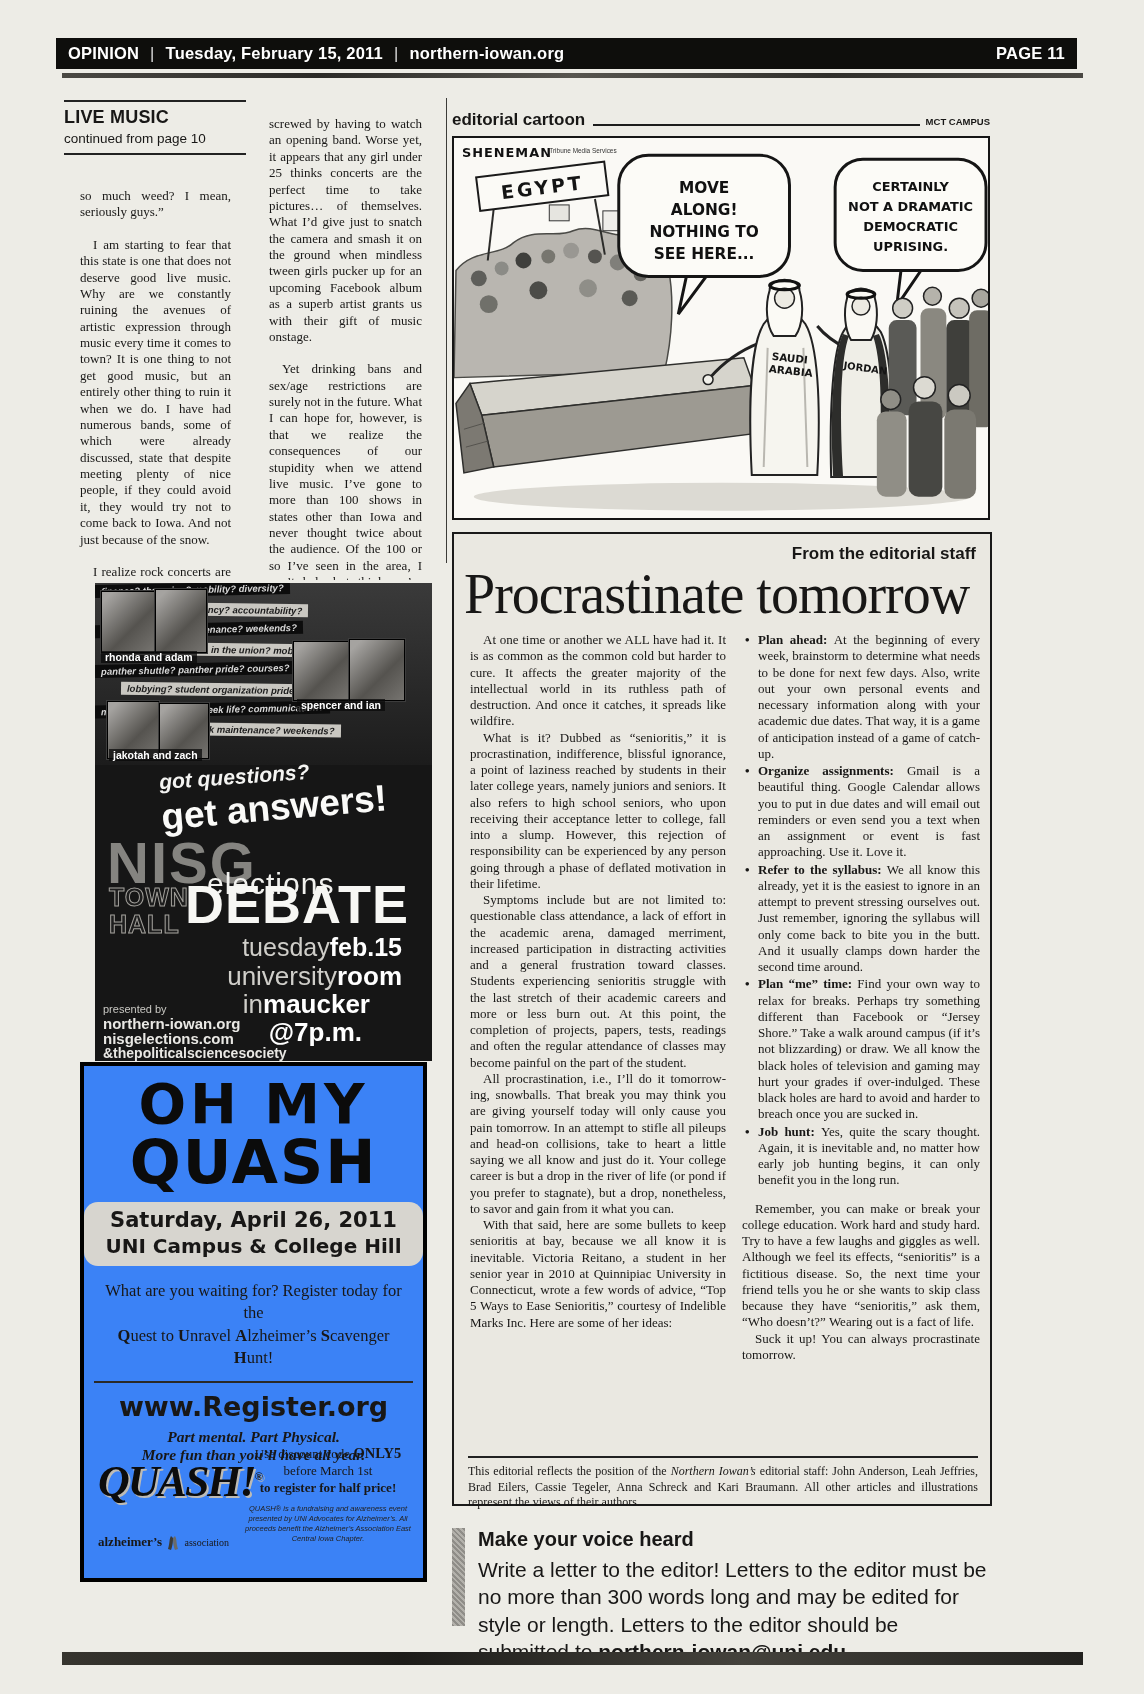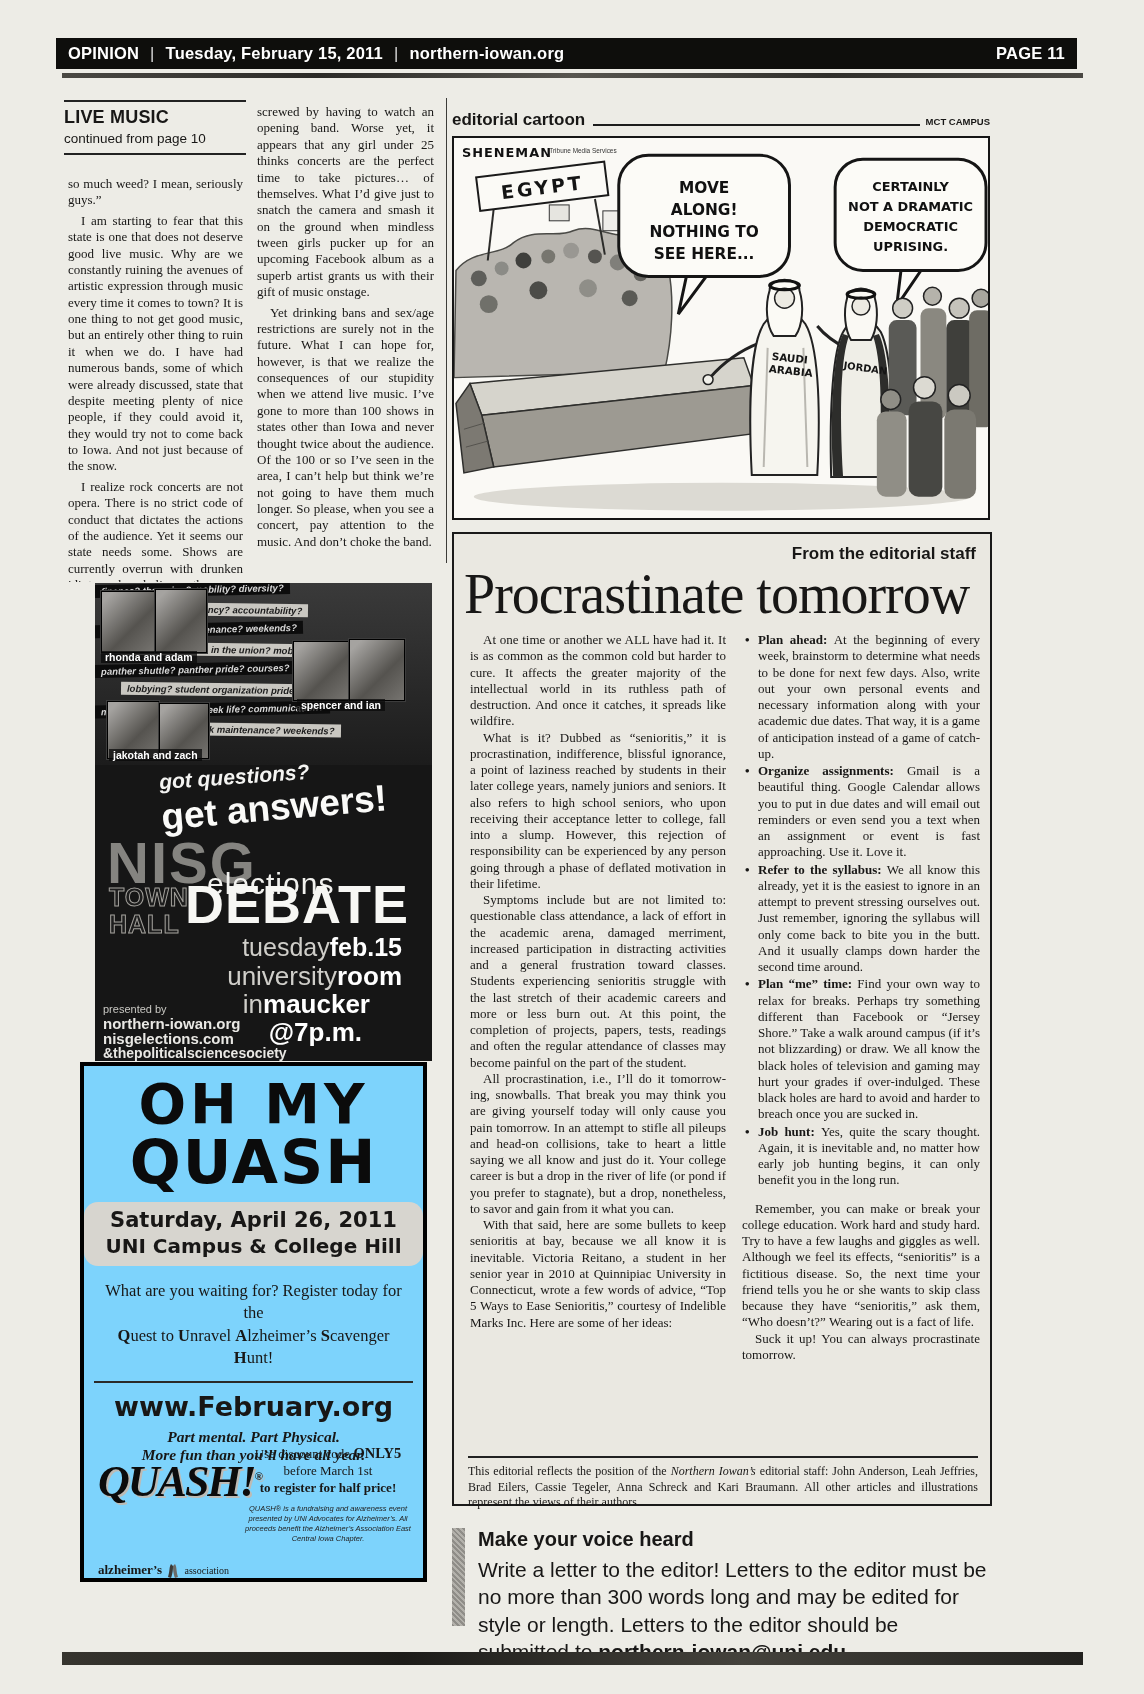--- a/index.html
+++ b/index.html
@@ -17,21 +17,21 @@
            background:linear-gradient(90deg,#4a4843,#2b2a27,#57554f,#302f2b,#4a4843);}
   .botbar{position:absolute;left:62px;top:1652px;width:1021px;height:13px;
           background:linear-gradient(90deg,#37352f,#1d1c19,#44423c,#23221f);}
 
   
   .lm-head{position:absolute;left:64px;top:100px;width:182px;border-top:2px solid #222;
            border-bottom:2px solid #222;padding:5px 0 7px 0;}
   .lm-title{font-family:"Liberation Sans",sans-serif;font-weight:bold;font-size:18px;letter-spacing:.2px;}
   .lm-cont{font-family:"Liberation Sans",sans-serif;font-size:13.5px;margin-top:3px;}
   .newscol{position:absolute;text-align:justify;font-size:13px;line-height:1.26;overflow:hidden;}
-  .newscol p{margin:4px;text-indent:13px;}
+  .newscol p{margin:16px;text-indent:13px;}
   .no-first-indent p:first-child{text-indent:0;}
   .lmcol1{left:64px;top:172px;width:183px;height:410px;}
   .lmcol2{left:253px;top:100px;width:185px;height:480px;}
   .vline1{position:absolute;left:446px;top:98px;width:1px;height:465px;background:#3c3b38;}
 
   
   .cart-labelrow{position:absolute;left:452px;top:110px;width:538px;display:flex;align-items:flex-end;}
   .cart-label{font-family:"Liberation Sans",sans-serif;font-weight:bold;font-size:17px;}
   .cart-rule{flex:1;height:2px;background:#1c1c1c;margin:0 6px 4px 8px;}
   .cart-credit{font-family:"Liberation Sans",sans-serif;font-weight:bold;font-size:9.5px;margin-bottom:3px;}
@@ -94,21 +94,21 @@
   .nwhen{top:350px;font-size:25px;}
   .nwhere1{top:378px;font-size:26px;}
   .nwhere2{top:406px;font-size:26px;right:62px;}
   .ntime{position:absolute;right:70px;top:434px;font-size:26px;font-weight:bold;color:#fff;}
   .npres{position:absolute;left:8px;top:420px;font-size:11px;color:#c9c8c3;}
   .norg{position:absolute;left:8px;font-weight:bold;font-size:15px;color:#e9e8e4;}
   .norg1{top:432px;}.norg2{top:447px;}.norg3{top:462px;font-size:14px;}
 
   
   .quash{position:absolute;left:80px;top:1062px;width:347px;height:520px;border:4px solid #000;
-         background:#7dd3fc;box-sizing:border-box;overflow:hidden;text-align:center;}
+         background:#3b82f6;box-sizing:border-box;overflow:hidden;text-align:center;}
   .q1{margin-top:10px;font-family:"DejaVu Sans",sans-serif;font-weight:bold;font-size:56px;
       letter-spacing:4px;line-height:1.0;color:#0b0b0b;}
   .q2{font-family:"DejaVu Sans",sans-serif;font-weight:bold;font-size:60px;letter-spacing:2px;
       line-height:1.0;color:#0b0b0b;}
   .qband{margin-top:10px;background:#d7d5cf;padding:6px 0 8px 0;border-radius:14px;}
   .qdate{font-family:"DejaVu Sans",sans-serif;font-weight:bold;font-size:21px;}
   .qloc{font-family:"DejaVu Sans",sans-serif;font-weight:bold;font-size:20px;margin-top:2px;}
   .qpitch{margin:14px 12px 0 12px;font-size:16.5px;line-height:1.35;}
   .qrule{margin:12px 10px 0 10px;height:1.5px;background:#2a2a28;}
   .qurl{margin-top:8px;font-family:"DejaVu Sans",sans-serif;font-weight:bold;font-size:27px;}
@@ -117,21 +117,21 @@
   .qbottom{position:absolute;left:0;top:372px;width:339px;height:140px;text-align:left;}
   .qlogo{position:absolute;left:14px;top:18px;font-family:"Liberation Serif",serif;font-style:italic;
          font-weight:bold;font-size:44px;letter-spacing:-2px;color:#0c0c0c;
          text-shadow:2px 2px 0 #bdbbb5;}
   .qreg{font-size:11px;vertical-align:super;letter-spacing:0;}
   .qdisc{position:absolute;left:158px;top:6px;width:172px;text-align:center;font-size:13px;line-height:1.3;}
   .qdisc .code{font-weight:bold;font-size:14.5px;}
   .qdisc .d3{font-weight:bold;}
   .qfine{position:absolute;left:158px;top:66px;width:172px;font-size:7.5px;font-style:italic;
          line-height:1.35;text-align:center;font-family:"Liberation Sans",sans-serif;color:#222;}
-  .qassoc{position:absolute;left:14px;top:96px;font-size:13px;font-weight:bold;white-space:nowrap;margin-top:28px;}
+  .qassoc{position:absolute;left:14px;top:96px;font-size:13px;font-weight:bold;white-space:nowrap;}
   .qassoc .small{font-size:10px;font-weight:normal;}
   .ribbon{display:inline-block;vertical-align:middle;margin:0 2px;}
 </style>
 </head>
 <body>
 
 <div class="page">
 
   <div class="topbar">
     <span>OPINION</span>
@@ -353,21 +353,21 @@
     <div class="q2">QUASH</div>
     <div class="qband">
       <div class="qdate">Saturday, April 26, 2011</div>
       <div class="qloc">UNI Campus &amp; College Hill</div>
     </div>
     <div class="qpitch">
       <div>What are you waiting for?  Register today for the</div>
       <div><b>Q</b><span>uest to </span><b>U</b><span>nravel </span><b>A</b><span>lzheimer’s </span><b>S</b><span>cavenger </span><b>H</b><span>unt!</span></div>
     </div>
     <div class="qrule"></div>
-    <div class="qurl">www.February.org</div>
+    <div class="qurl">www.Register.org</div>
     <div class="qtag1">Part mental. Part Physical.</div>
     <div class="qtag2">More fun than you’ll have all year.</div>
     <div class="qbottom">
       <div class="qlogo">
         <span>QUASH!</span><span class="qreg">®</span>
       </div>
       <div class="qdisc">
         <div>
           <span>Use discount code </span><span class="code">ONLY5</span>
         </div>

